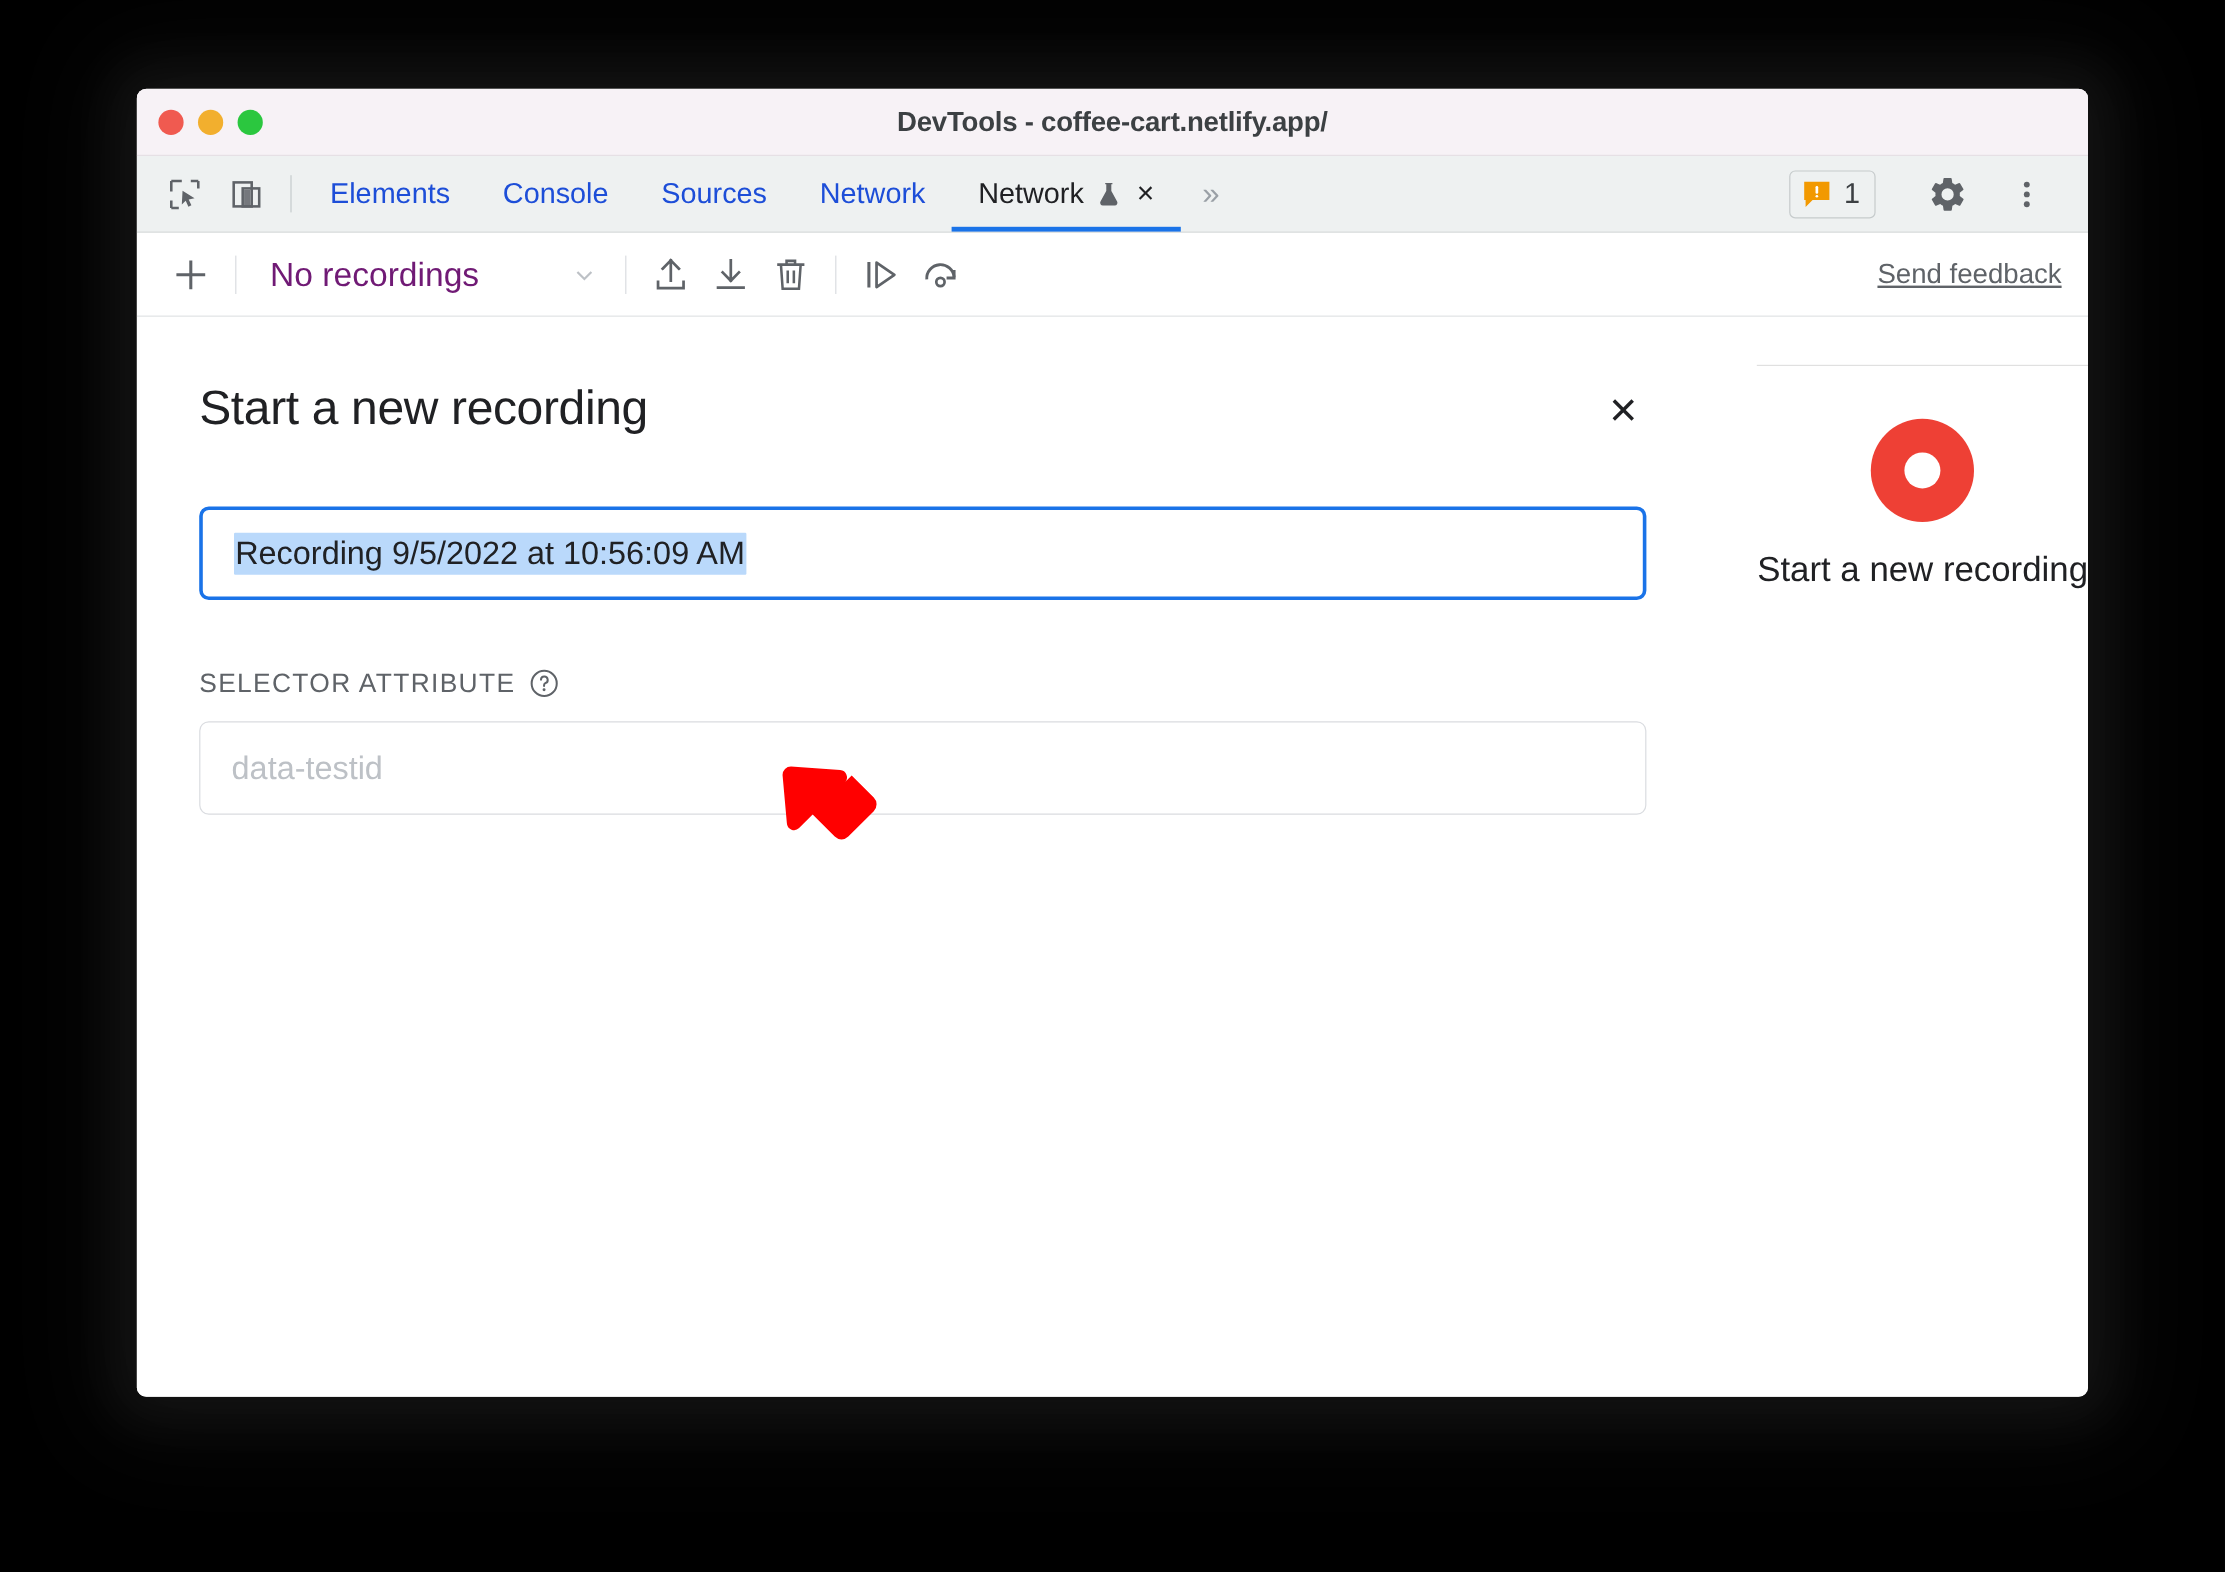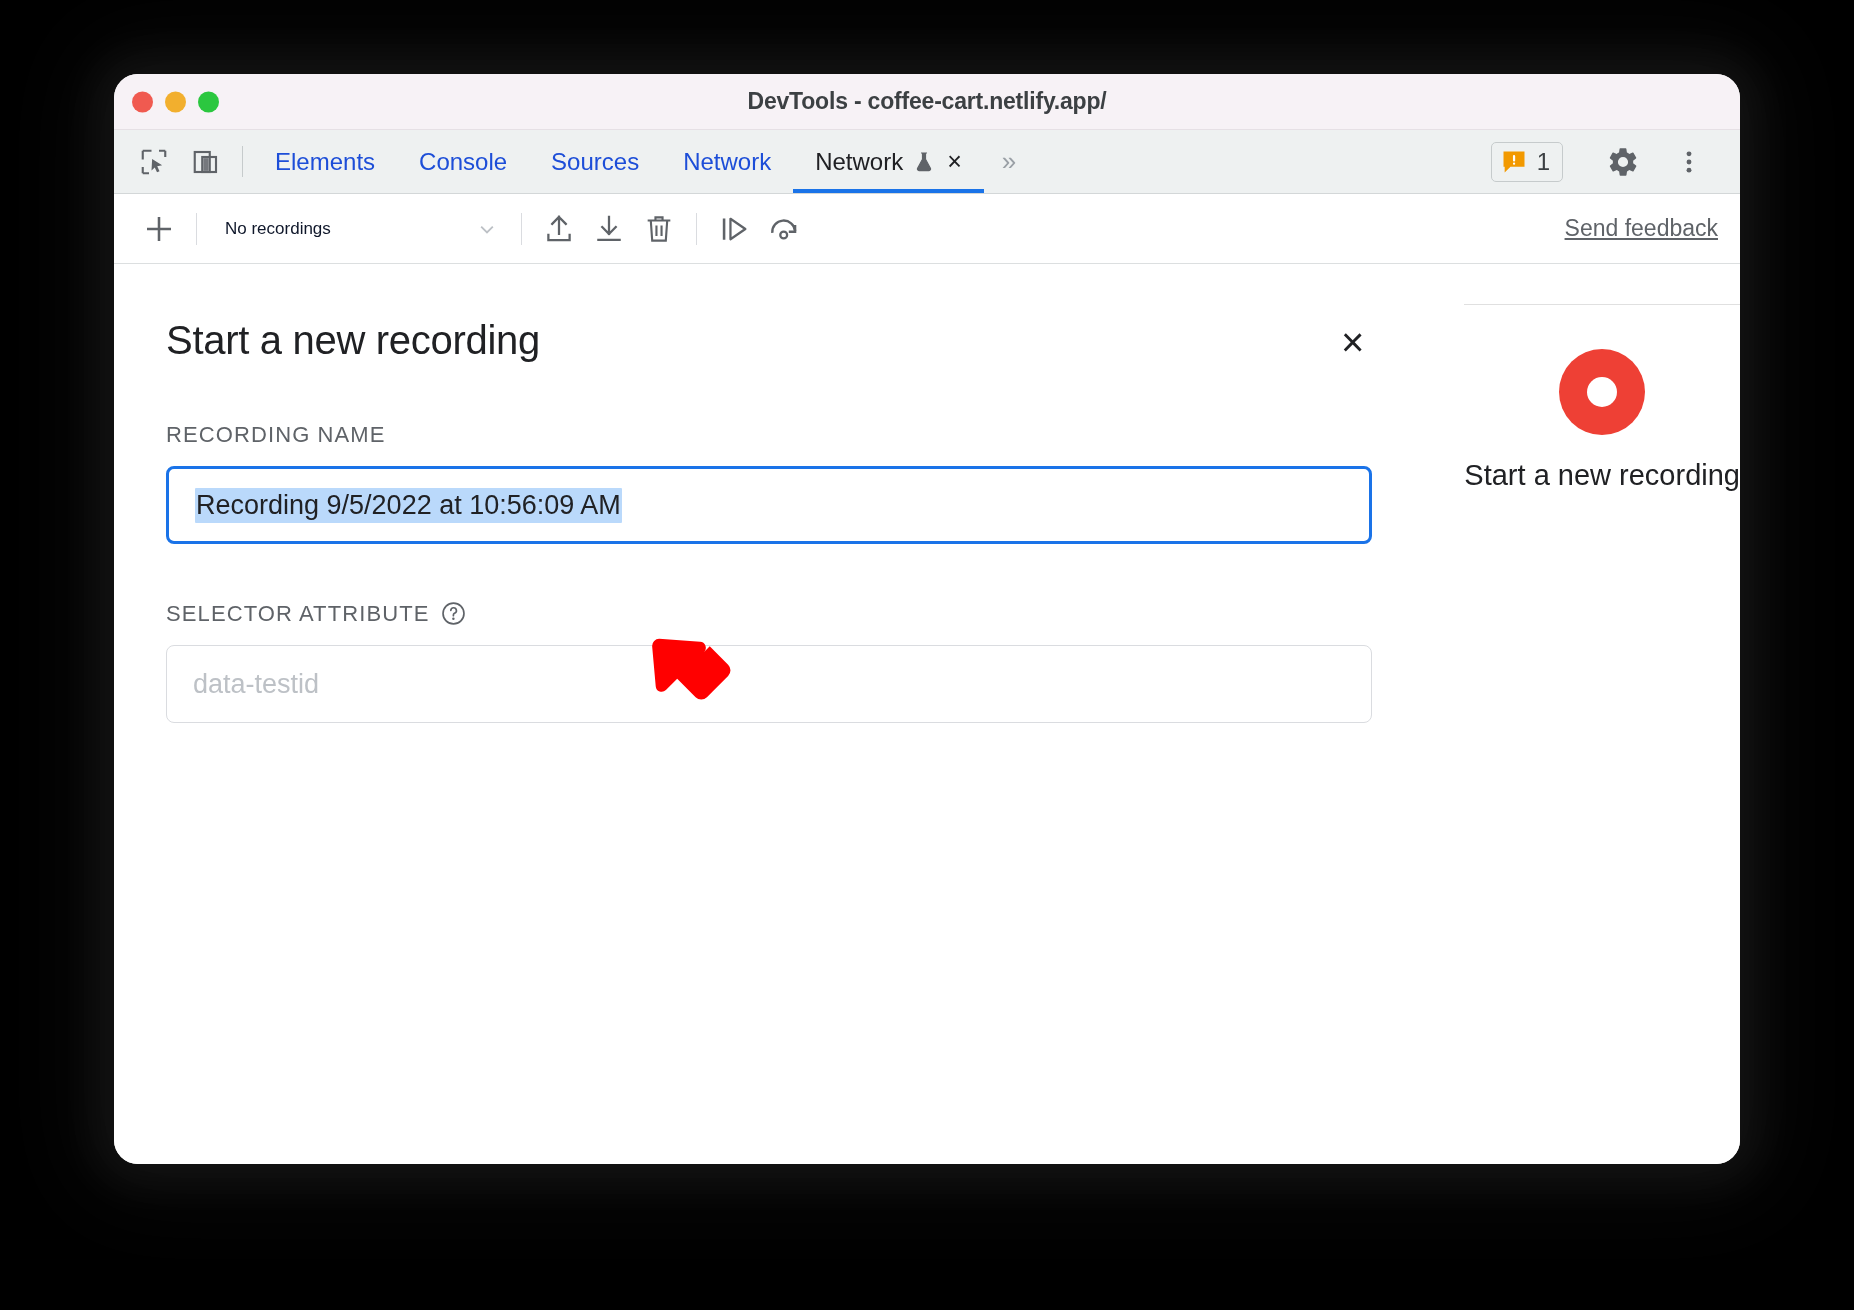--- a/index.html
+++ b/index.html
@@ -16,21 +16,21 @@
     position: relative;
     width: 1854px; height: 1310px;
     background: #000;
   }
 
   #window {
     position: absolute;
     left: 114px; top: 74px;
     width: 1626px; height: 1090px;
     background: #ffffff;
-    border-radius: 24px;
+    border-radius: 8px;
     box-shadow: 0 0 46px 22px rgba(255,255,255,0.055),
                 0 0 90px 44px rgba(255,255,255,0.03);
     overflow: hidden;
     display: flex;
     flex-direction: column;
   }
 
   
   #titlebar {
     position: relative;
@@ -151,22 +151,22 @@
   }
   #rec-select {
     display: flex;
     align-items: center;
     min-width: 300px;
     padding-left: 16px;
     padding-right: 8px;
     height: 50px;
   }
   #rec-select-label {
-    font-size: 17px;
-    color: #0f172a;
+    font-size: 28px;
+    color: #701a75;
     flex: 1;
   }
   .tb-sep {
     width: 1px; height: 32px;
     background: #dadce0;
     margin: 0 12px;
     flex: 0 0 1px;
   }
   #send-feedback {
     margin-left: auto;
@@ -421,23 +421,20 @@
 
     <div id="panel">
       <div id="panel-body">
 
         <div id="panel-head">
           <h1 id="panel-title">Start a new recording</h1>
           <div id="panel-close">×</div>
         </div>
 
         <div class="field-group">
-          <div class="field-label">
-            <span>RECORDING NAME</span>
-          </div>
           <div class="text-input" id="recording-name-input">
             <span id="recording-name-value">Recording 9/5/2022 at 10:56:09 AM</span>
           </div>
         </div>
 
         <div class="field-group">
           <div class="field-label">
             <span>SELECTOR ATTRIBUTE</span>
             <svg width="27" height="27" viewBox="0 0 24 24">
               <circle cx="12" cy="12" r="9.3" fill="none" stroke="#5f6368" stroke-width="1.5"></circle>

